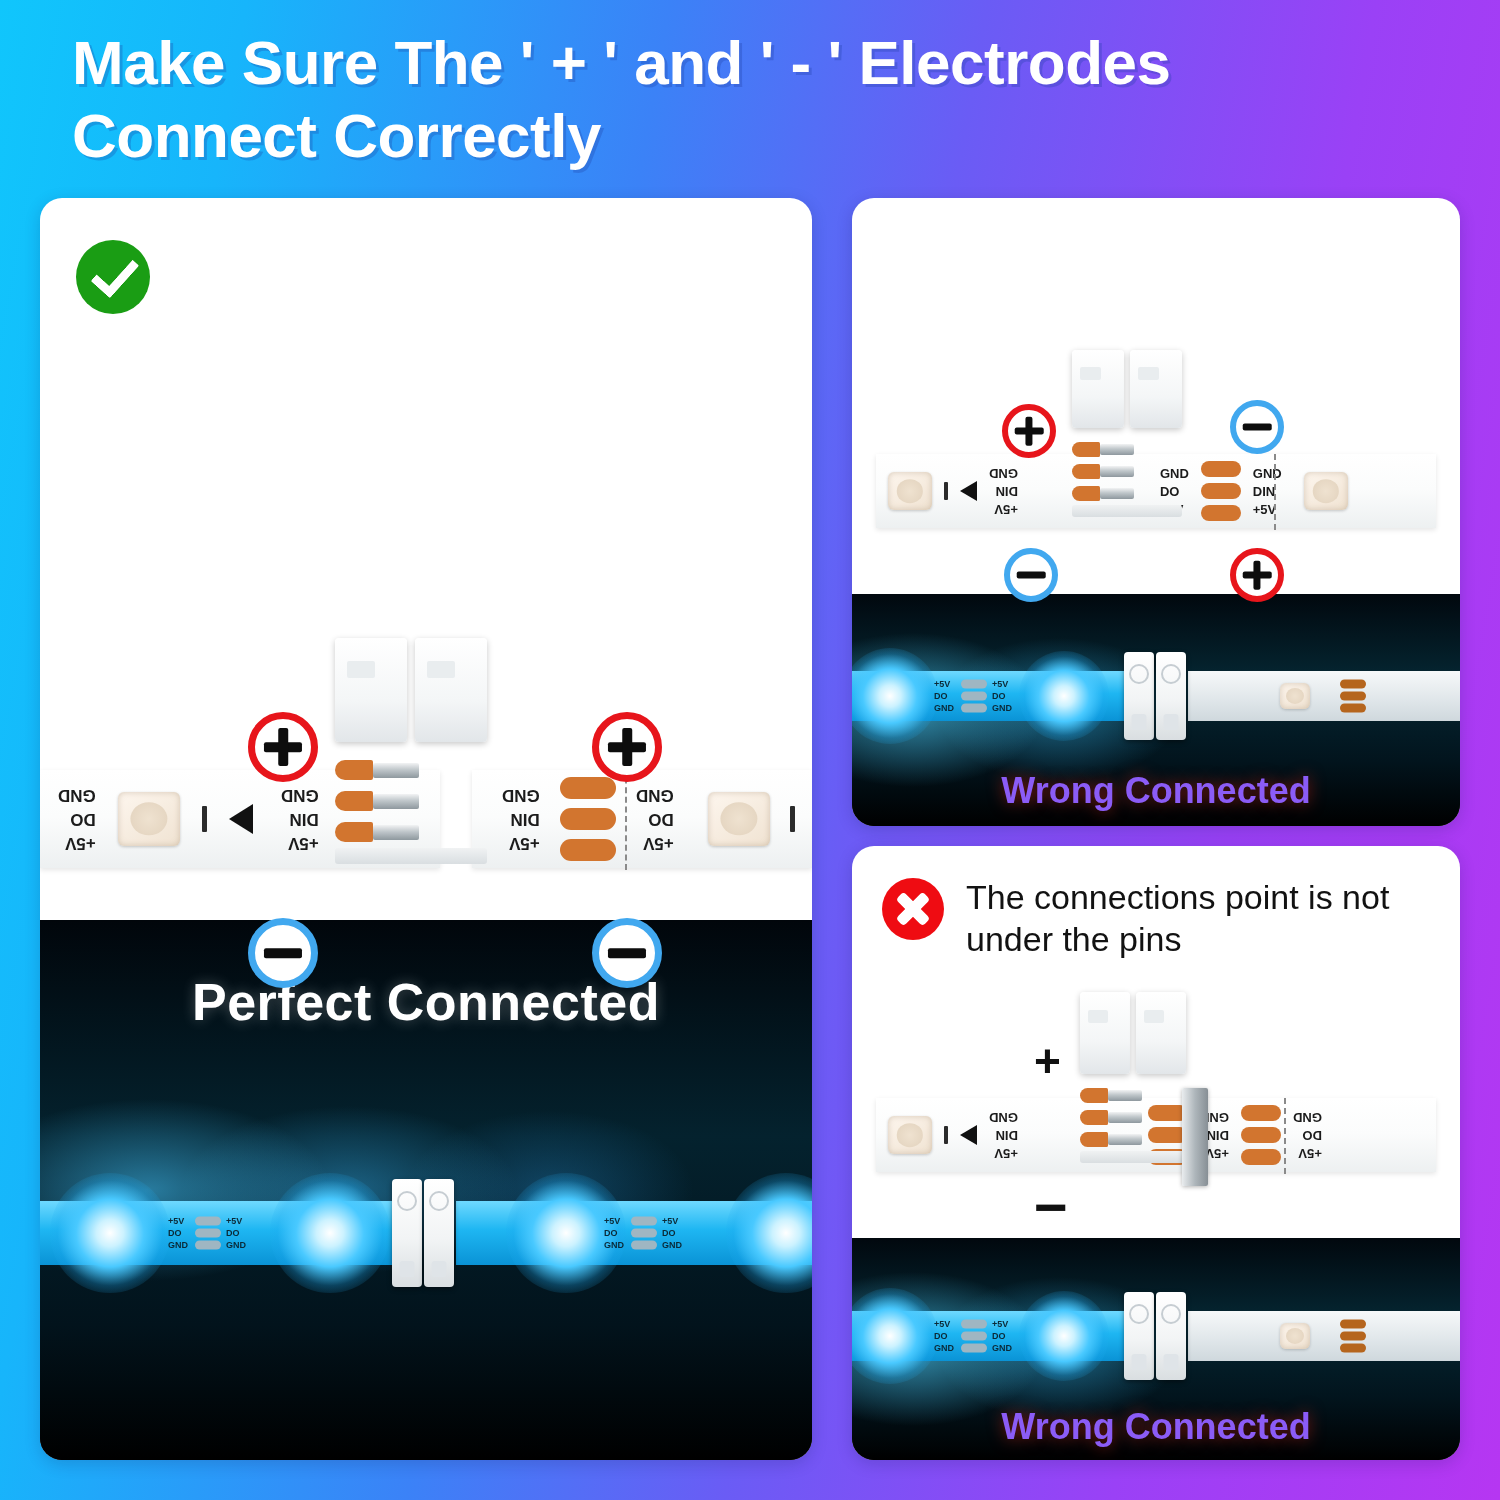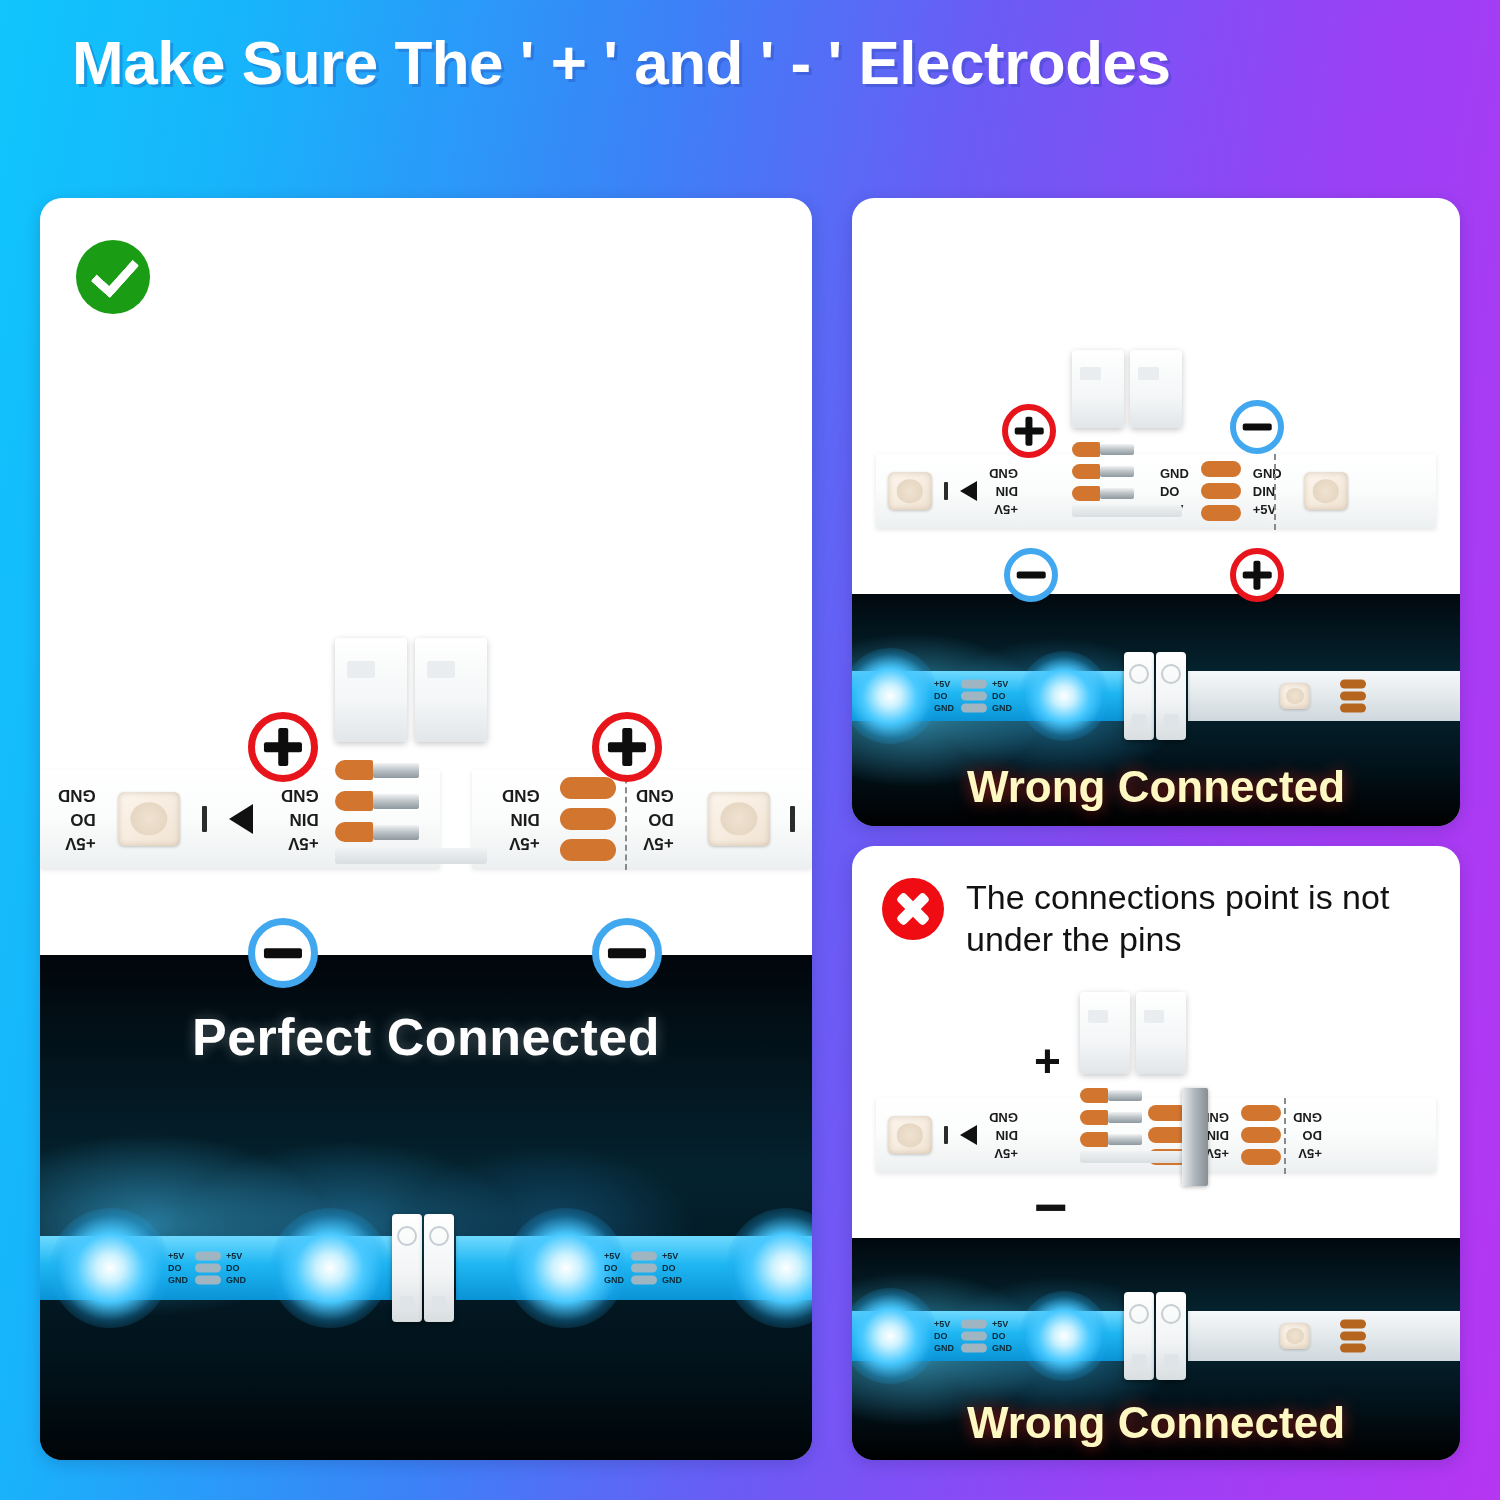--- a/index.html
+++ b/index.html
@@ -48,28 +48,28 @@
   }
   .glyph-x::before{transform:translate(-50%,-50%) rotate(45deg);}
   .glyph-x::after{transform:translate(-50%,-50%) rotate(-45deg);}
 
   .hdr-txt{color:#121212;font-weight:normal;}
   #card-left .hdr-txt{font-size:40px;line-height:1.28;margin-left:26px;max-width:620px;}
   #card-tr .hdr-txt,#card-br .hdr-txt{font-size:34px;line-height:1.24;margin-left:22px;max-width:470px;}
 
   
   .dark{position:absolute;left:0;width:100%;background:#000;overflow:hidden;}
-  #dark-left{top:722px;height:540px;margin-top:35px;}
+  #dark-left{top:722px;height:540px;}
   #card-tr .dark{top:396px;height:232px;}
   #card-br .dark{top:392px;height:222px;}
 
   .dark-label{position:absolute;width:100%;text-align:center;font-weight:bold;z-index:6;}
   #perfect-label{top:52px;font-size:52px;color:#fff;letter-spacing:.5px;
                  text-shadow:0 0 14px rgba(255,255,255,.28);}
-  .wrong-label{bottom:14px;font-size:44px;color:#fef9c3;
+  .wrong-label{bottom:14px;font-size:36px;color:#8b5cf6;
                text-shadow:0 0 16px rgba(255,40,20,.55);}
   #card-br .wrong-label{bottom:12px;}
 
   
   .glowbg{position:absolute;inset:0;
     background:
       radial-gradient(ellipse 260px 130px at 14% 50%, rgba(70,200,255,.55), transparent 70%),
       radial-gradient(ellipse 240px 120px at 40% 50%, rgba(60,190,255,.42), transparent 70%),
       radial-gradient(ellipse 200px 110px at 66% 50%, rgba(50,170,250,.28), transparent 72%),
       linear-gradient(180deg,#01060b 0%,#04222e 40%,#02131c 75%,#000 100%);
@@ -180,20 +180,21 @@
   .plainsym.minus{font-size:58px;}
 
   
   .tick{position:absolute;border-left:2px dashed #8a8a8a;z-index:3;}
 </style>
 </head>
 <body>
 
 <div class="title">
   <div>Make Sure The ' + ' and ' - ' Electrodes</div>
+  <div>Connect Correctly</div>
 </div>
 
 <div class="card" id="card-left">
 
   <div class="hdr">
     <div class="badge ok"></div>
   </div>
 
   <div class="diag" style="left:0;top:420px;width:772px;height:300px;">
 

